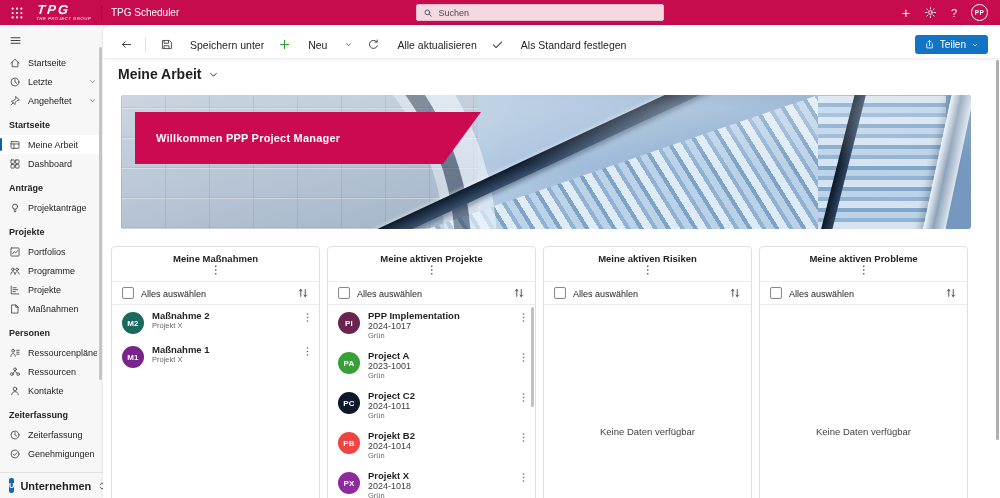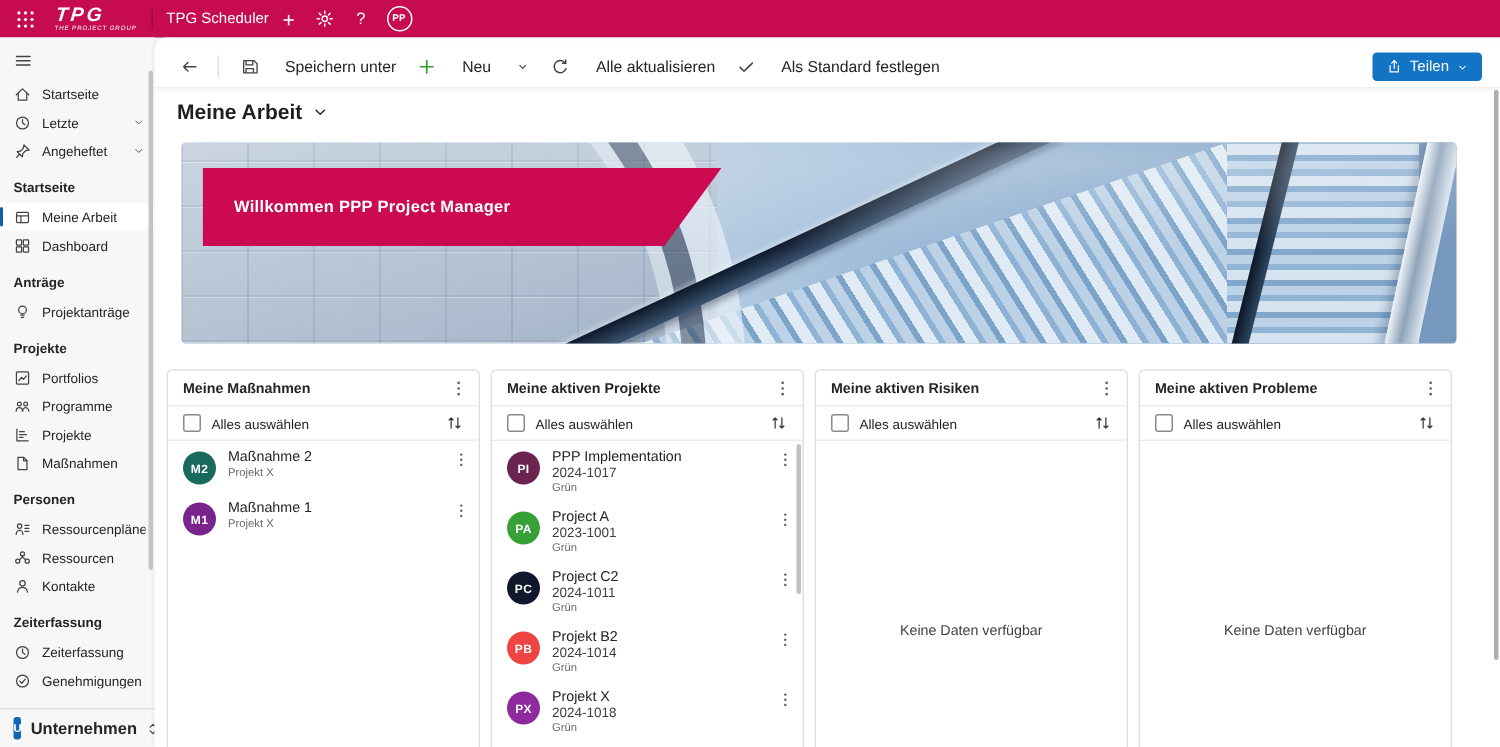--- a/index.html
+++ b/index.html
@@ -77,34 +77,34 @@
   .b-rail2{right:14.5%;top:-12%;width:11px;height:130%;background:linear-gradient(90deg,#0c1726,#2e4560);transform:rotate(14deg);}
   .b-post{right:1.5%;top:-10%;width:22px;height:130%;background:linear-gradient(90deg,#eef4f9,#8fa3b8 45%,#dce7f1);transform:rotate(12deg);box-shadow:-4px 0 6px rgba(20,40,70,.25);}
   .b-arc{left:-210px;bottom:-300px;width:560px;height:560px;border-radius:50%;border:16px solid rgba(20,35,60,.45);box-shadow:0 0 0 26px rgba(235,243,250,.65),inset 0 0 0 10px rgba(235,243,250,.5);}
   .b-glow{inset:0;background:radial-gradient(120% 90% at 70% 10%,rgba(255,255,255,.28),transparent 50%);}
   .b-overlay{left:14px;top:17px;width:346px;height:52px;background:#cb0a52;clip-path:polygon(0 0,100% 0,89% 100%,0 100%);display:flex;align-items:center;padding-left:21px;}
   .b-overlay span{position:static;color:#fff;font-size:11px;font-weight:700;letter-spacing:.2px;white-space:nowrap;}
 
   
   .cards{display:flex;gap:7px;margin:17px 32px 0 8px;align-items:flex-start;}
   .card{flex:1;background:#fff;border:1px solid #e0e0e0;border-radius:4px;height:300px;overflow:hidden;}
-  .card-head{display:flex;align-items:center;justify-content:space-between;padding:6px 10px 5px 10px;border-bottom:1px solid #ececec;}
+  .card-head{display:flex;align-items:center;justify-content:center;padding:6px 10px 5px 10px;border-bottom:1px solid #ececec;flex-direction:column;}
   .card-title{font-size:9.5px;font-weight:700;color:#242424;white-space:nowrap;}
   .card-menu,.item-menu{cursor:pointer;display:inline-flex;padding:0 2px;}
   .card-menu svg{width:3.5px;height:12px;display:block;}
   .sel-row{display:flex;align-items:flex-end;gap:7px;padding:5px 10px;border-bottom:1px solid #ececec;}
   .cbx{width:12px;height:12px;border:1px solid #8a8a8a;border-radius:2px;background:#fff;cursor:pointer;flex:none;}
   .sel-label{font-size:9px;color:#242424;}
   .sort{margin-left:auto;cursor:pointer;display:inline-flex;}
   .sort svg{width:12px;height:12px;display:block;}
   .card-list{position:relative;}
   .item{display:flex;align-items:flex-start;gap:8px;padding:5px 8px 5px 10px;cursor:pointer;}
   .avatar{flex:none;width:22px;height:22px;border-radius:50%;color:#fff;font-size:8px;font-weight:700;display:flex;align-items:center;justify-content:center;margin-top:2px;letter-spacing:.2px;}
   .item-text{flex:1;min-width:0;}
-  .item-name{font-size:9.5px;font-weight:400;color:#242424;line-height:11px;white-space:nowrap;}
+  .item-name{font-size:9.5px;font-weight:700;color:#242424;line-height:11px;white-space:nowrap;}
   .item-code{font-size:9px;color:#3d3d3d;line-height:10px;}
   .item-small{font-size:7.5px;color:#6a6a6a;line-height:8px;margin-top:1px;}
   .item-menu svg{width:3px;height:11px;display:block;margin-top:2px;}
   .empty{height:252px;display:flex;align-items:center;justify-content:center;font-size:9.5px;color:#424242;}
   .list-scroll{position:absolute;right:1px;top:2px;width:3px;height:100px;background:#c1c1c1;border-radius:2px;cursor:pointer;}
   .main-sb{position:absolute;right:1px;top:35px;width:3px;height:380px;background:#aeaeae;border-radius:2px;cursor:pointer;}
 </style>
 </head>
 <body>
 
@@ -125,20 +125,31 @@
             <circle cx="13" cy="13" r="1.2"></circle>
           </g>
         </svg>
       </span>
     <div class="logo">
       <span class="logo-main">TPG</span>
       <span class="logo-sub">THE PROJECT GROUP</span>
     </div>
     <div class="tb-div"></div>
     <span class="app-name">TPG Scheduler</span>
+    <div class="searchbox">
+      <span class="icn">
+          <svg viewBox="0 0 16 16">
+            <g fill="none" stroke="#3b4a63" stroke-width="1.4" stroke-linecap="round">
+              <circle cx="7" cy="7" r="3.8"></circle>
+              <path d="M9.9 9.9 13.2 13.2"></path>
+            </g>
+          </svg>
+        </span>
+      <input placeholder="Suchen" style="">
+    </div>
     <div class="tb-right">
       <span class="tb-plus">+</span>
       <span class="tb-ic">
           <svg viewBox="0 0 16 16">
             <g fill="none" stroke="#fff" stroke-width="1.2" stroke-linecap="round">
               <circle cx="8" cy="8" r="2.2"></circle>
               <path d="M8 1.8v1.9M8 12.3v1.9M1.8 8h1.9M12.3 8h1.9M3.6 3.6l1.4 1.4M11 11l1.4 1.4M12.4 3.6 11 5M5 11l-1.4 1.4"></path>
             </g>
           </svg>
         </span>

